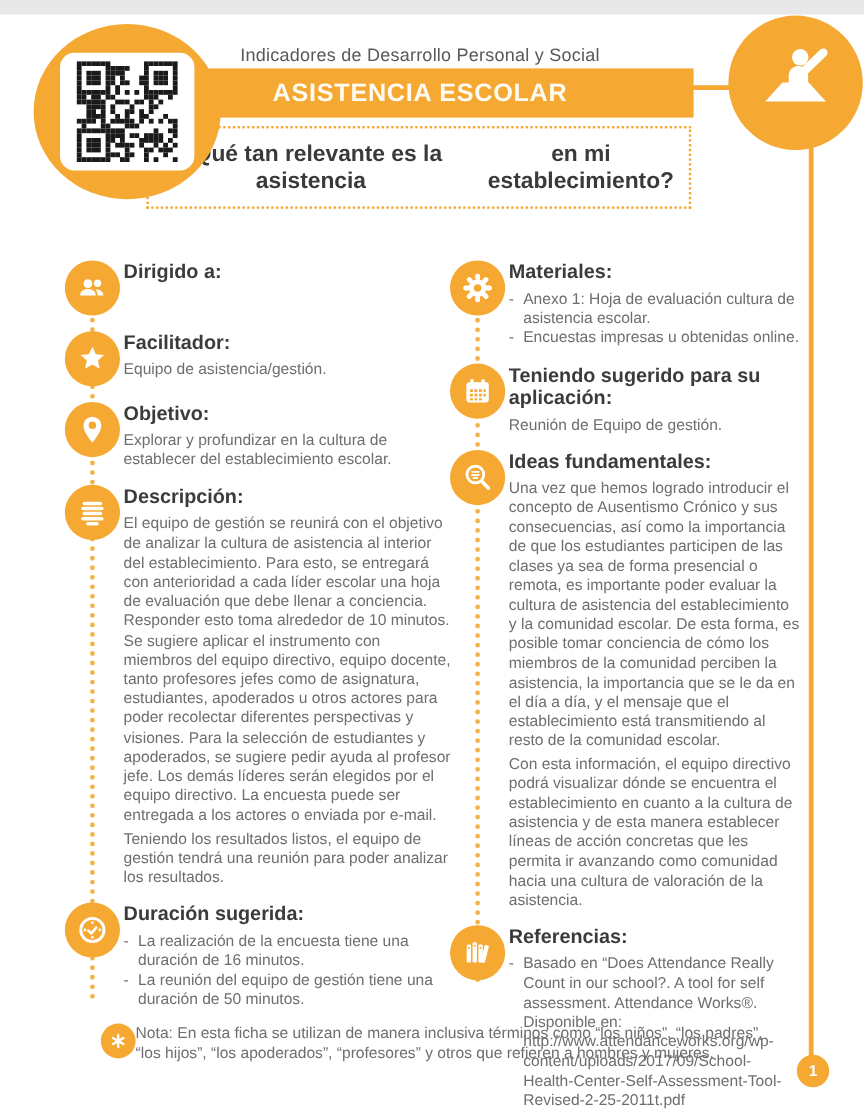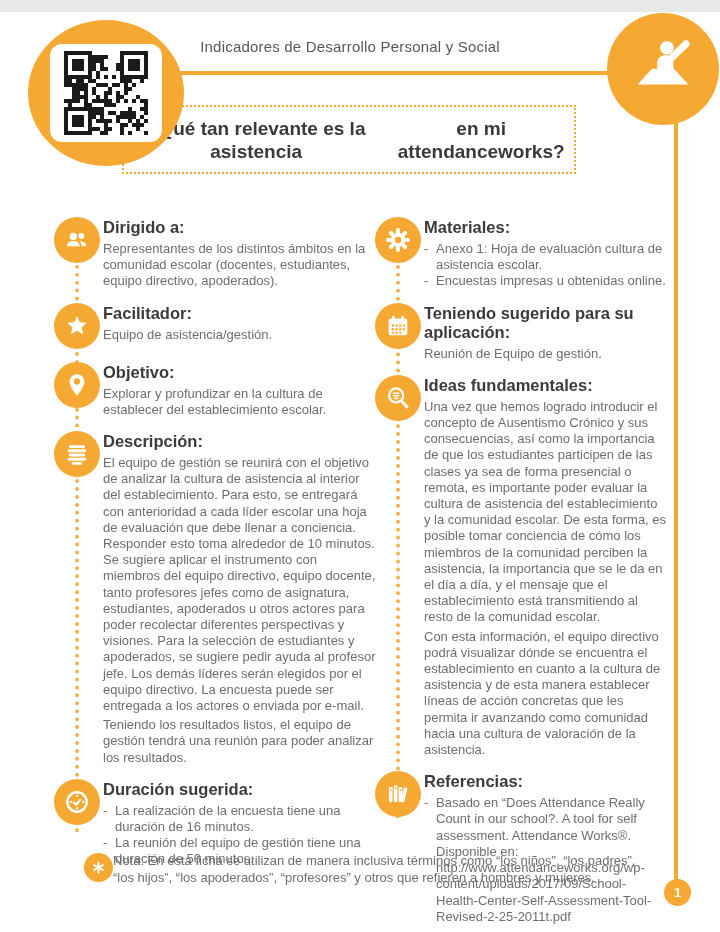--- a/index.html
+++ b/index.html
@@ -80,20 +80,23 @@
   .note .icon-circle svg { width:17px; height:17px; }
   .note p { font-size:13px; line-height:16.5px; color:#6D6E71; }
 </style>
 </head>
 <body>
 
 <div class="page">
 
   <div class="h-line"></div>
   <div class="kicker">Indicadores de Desarrollo Personal y Social</div>
+  <div class="banner">
+    <span>ASISTENCIA ESCOLAR</span>
+  </div>
 
   <div class="qr-bubble">
     <div class="qr-box">
       <svg id="qr-grid" viewBox="0 0 84 84" width="86" height="84">
           <rect x="0" y="0" width="4" height="4" fill="#1a1a1a"></rect>
           <rect x="4" y="0" width="4" height="4" fill="#1a1a1a"></rect>
           <rect x="8" y="0" width="4" height="4" fill="#1a1a1a"></rect>
           <rect x="12" y="0" width="4" height="4" fill="#1a1a1a"></rect>
           <rect x="16" y="0" width="4" height="4" fill="#1a1a1a"></rect>
           <rect x="20" y="0" width="4" height="4" fill="#1a1a1a"></rect>
@@ -339,38 +342,37 @@
         <path d="M9.9 13.6 V10.6 c0-1.7 1.3-3 3-3 1.6 0 2.9 1.3 2.9 3 v3 z"></path>
         <path d="M2.8 18.4 L8 12.6 h8 l5.2 5.8 z"></path>
       </svg>
     </span>
   </div>
 
   <div class="v-line"></div>
 
   <div class="question-box">
     <div>¿Qué tan relevante es la asistencia</div>
-    <div>en mi attendanceworks?</div>
+    <div>en mi establecimiento?</div>
   </div>
 
   <div class="col col-left">
     <div class="dotted"></div>
 
     <div class="section">
       <div class="icon-circle">
         <svg viewBox="0 0 24 24" fill="#fff">
           <circle cx="8.8" cy="8.9" r="3.1"></circle>
           <circle cx="15.7" cy="8.6" r="2.6"></circle>
           <path d="M3.2 17.4 c0-2.9 2.5-4.6 5.6-4.6 s5.6 1.7 5.6 4.6 z"></path>
           <path d="M14.9 13.1 c2.9 0.1 5 1.6 5 4.3 h-4.1 c0-1.7-0.3-3.2-1.6-4.2 z"></path>
         </svg>
       </div>
       <div class="section-text">
         <h3>Dirigido a:</h3>
-        <p>Representantes de los distintos ámbitos en la comunidad escolar (docentes, estudiantes, equipo directivo, apoderados).</p>
       </div>
     </div>
 
     <div class="section">
       <div class="icon-circle">
         <svg viewBox="0 0 24 24" fill="#fff">
           <path d="M12 3.4 l2.5 5.3 5.9 0.6 -4.4 4 1.2 5.8 -5.2-3 -5.2 3 1.2-5.8 -4.4-4 5.9-0.6 z"></path>
         </svg>
       </div>
       <div class="section-text">

